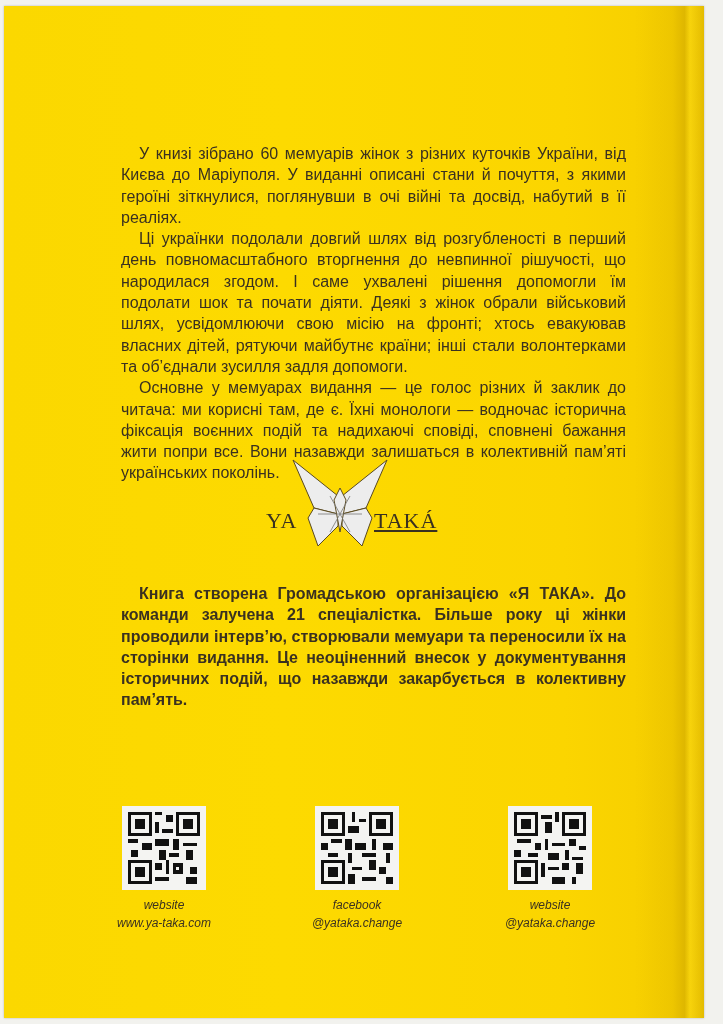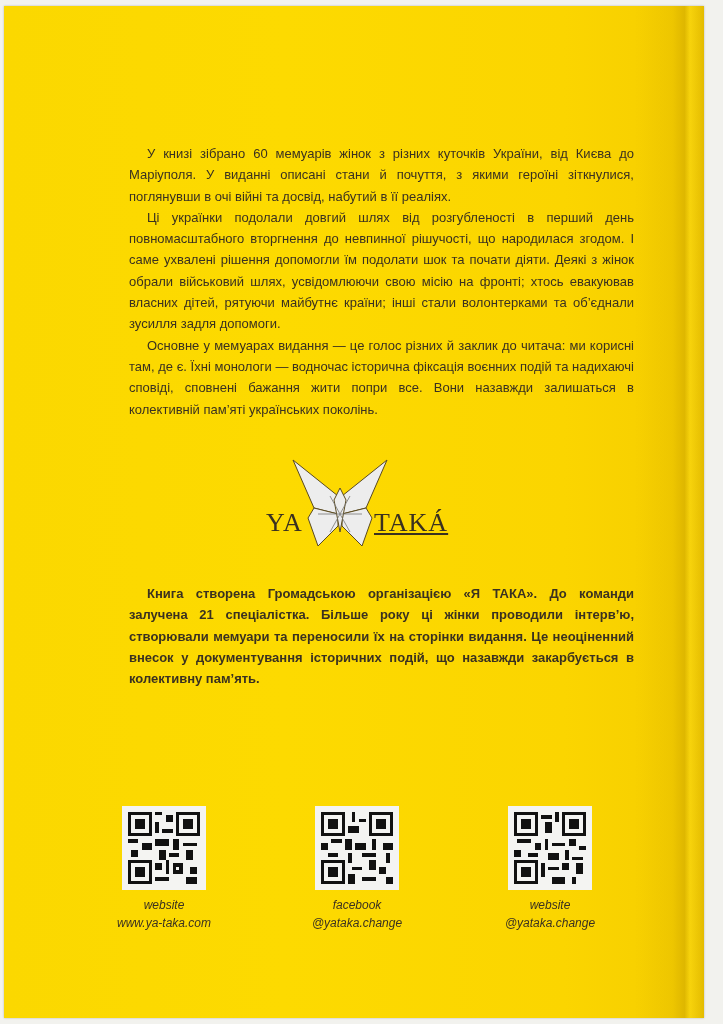--- a/index.html
+++ b/index.html
@@ -11,33 +11,33 @@
   .cover {
     position:absolute; left:4px; top:6px; width:700px; height:1012px;
     background: linear-gradient(90deg, #fbd800 0%, #fdda00 40%, #fbd500 80%, #f5cd00 100%);
     box-shadow: 0 0 2px rgba(0,0,0,0.25);
   }
   .spine {
     position:absolute; right:0; top:0; width:70px; height:100%;
     background: linear-gradient(90deg, rgba(0,0,0,0) 0%, rgba(160,120,0,0.10) 55%, rgba(140,100,0,0.22) 72%, rgba(255,240,80,0.15) 80%, rgba(150,110,0,0.18) 100%);
   }
   .text-block {
-    position:absolute; left:125px; width:505px;
-    color:#3a3120; font-size:13px; line-height:21.3px;
+    position:absolute; left:117px; width:505px;
+    color:#3a3120; font-size:16px; line-height:21.3px;
     text-align:justify;
   }
   .text-block p { margin:0; text-indent:18px; }
   #intro { top:137px; }
   #about { top:577px;font-weight:bold; }
   .logo {
     position:absolute; left:250px; top:450px; width:220px; height:110px;
   }
   .logo .word {
     position:absolute; top:52px; font-family:"Liberation Serif", serif;
-    font-size:26px; color:#3a3120; letter-spacing:1px;
+    font-size:22px; color:#3a3120; letter-spacing:1px;
   }
   .logo .word.left { left:12px; }
   .logo .word.right { left:120px;text-decoration:underline; }
   .logo svg { position:absolute; left:36px; top:0; }
   .qr-item {
     position:absolute; top:800px; width:180px; text-align:center;
     color:#3a3120; font-style:italic; font-size:12px; line-height:18px;
   }
   .qr-box {
     width:84px; height:84px; margin:0 auto 6px; background:#f4f4f2;

